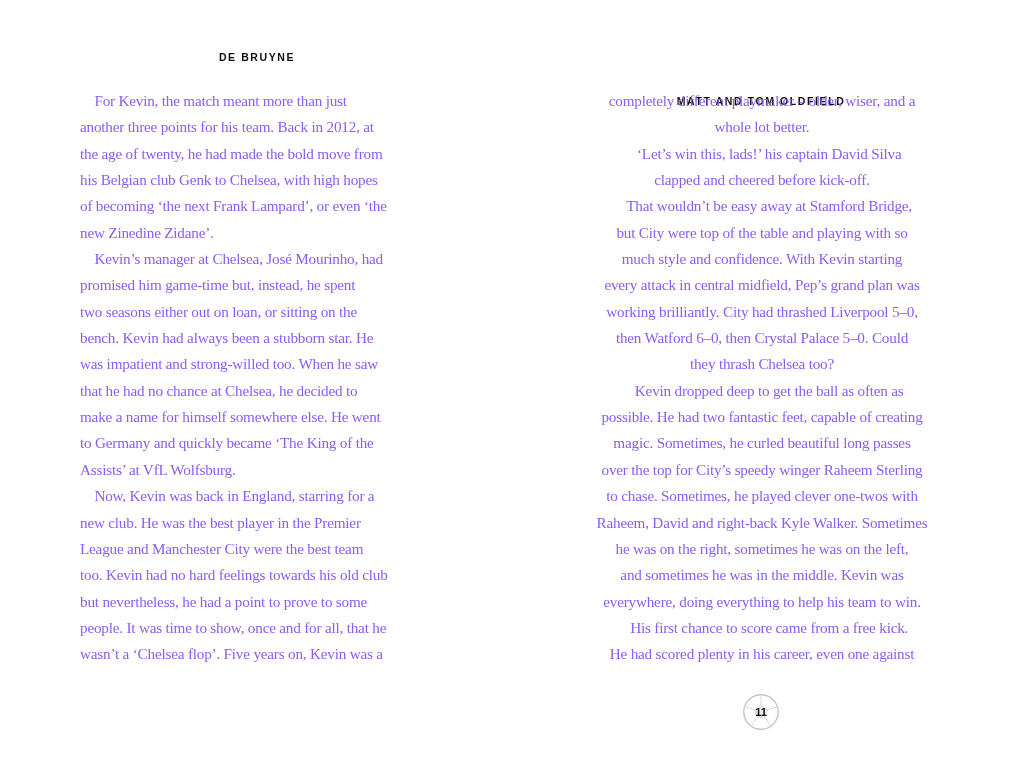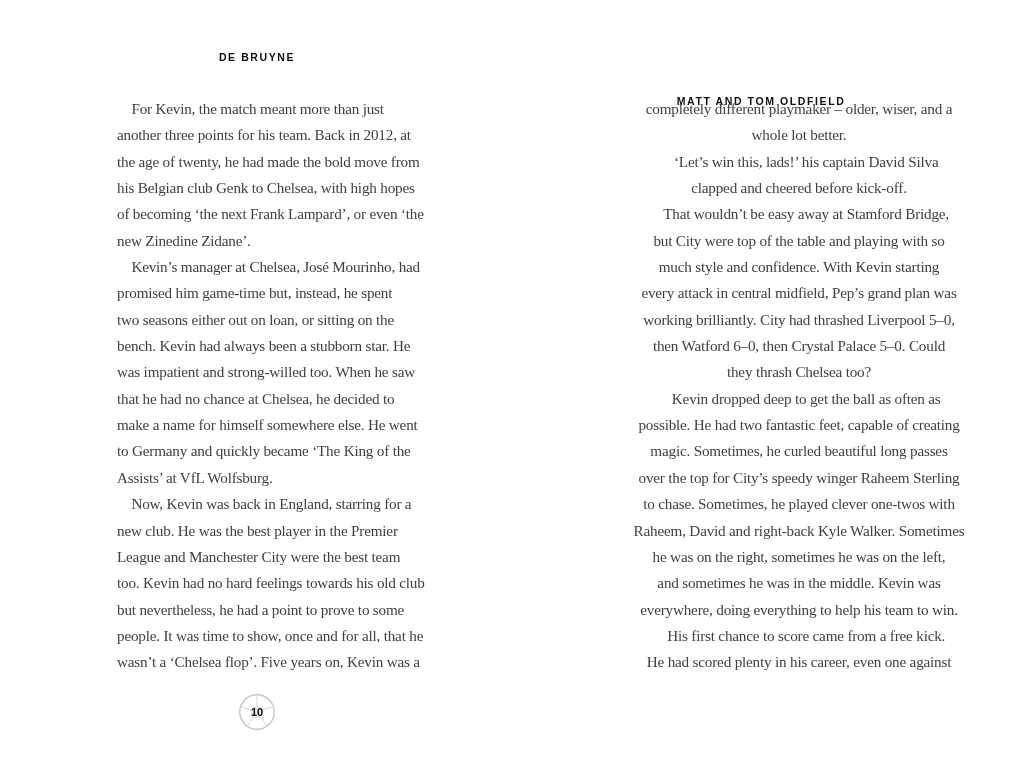--- a/index.html
+++ b/index.html
@@ -37,27 +37,26 @@
     font-size: 10.5px;
     letter-spacing: 1.6px;
     color: #0d0d0d;
     white-space: nowrap;
   }
   .page.left  .running-header { left: 78px;  width: 358px; text-align: center; }
   .page.right .running-header { left: 72px;  width: 358px; margin-top: 44px; }
 
   .text-col {
     position: absolute;
-    top: 96px;
+    top: 88px;
     font-size: 15.2px;
     line-height: 26.35px;
     letter-spacing: -0.2px;
-    color: #404040;
+    color: #8b5cf6;
     white-space: pre;
-    margin-left: 37px;
   }
   .page.left  .text-col { left: 80px; width: 356px; }
   .page.right .text-col { left: 72px; width: 360px; text-align: center; }
 
   .line { height: 26.35px; }
 
   .page-num-wrap {
     position: absolute;
     top: 693px;
     display: flex;
@@ -87,40 +86,40 @@
 </head>
 <body>
 
 <div class="spread">
 
   <section class="page left">
     <div class="running-header">DE BRUYNE</div>
 
     <div class="text-col"><div class="line">    For Kevin, the match meant more than just</div><div class="line">another three points for his team. Back in 2012, at</div><div class="line">the age of twenty, he had made the bold move from</div><div class="line">his Belgian club Genk to Chelsea, with high hopes</div><div class="line">of becoming ‘the next Frank Lampard’, or even ‘the</div><div class="line">new Zinedine Zidane’.</div><div class="line">    Kevin’s manager at Chelsea, José Mourinho, had</div><div class="line">promised him game-time but, instead, he spent</div><div class="line">two seasons either out on loan, or sitting on the</div><div class="line">bench. Kevin had always been a stubborn star. He</div><div class="line">was impatient and strong-willed too. When he saw</div><div class="line">that he had no chance at Chelsea, he decided to</div><div class="line">make a name for himself somewhere else. He went</div><div class="line">to Germany and quickly became ‘The King of the</div><div class="line">Assists’ at VfL Wolfsburg.</div><div class="line">    Now, Kevin was back in England, starring for a</div><div class="line">new club. He was the best player in the Premier</div><div class="line">League and Manchester City were the best team</div><div class="line">too. Kevin had no hard feelings towards his old club</div><div class="line">but nevertheless, he had a point to prove to some</div><div class="line">people. It was time to show, once and for all, that he</div><div class="line">wasn’t a ‘Chelsea flop’. Five years on, Kevin was a</div></div>
 
+  </section>
+
+  <section class="page right">
+    <div class="running-header">MATT AND TOM OLDFIELD</div>
+
+    <div class="text-col"><div class="line">completely different playmaker – older, wiser, and a</div><div class="line">whole lot better.</div><div class="line">    ‘Let’s win this, lads!’ his captain David Silva</div><div class="line">clapped and cheered before kick-off.</div><div class="line">    That wouldn’t be easy away at Stamford Bridge,</div><div class="line">but City were top of the table and playing with so</div><div class="line">much style and confidence. With Kevin starting</div><div class="line">every attack in central midfield, Pep’s grand plan was</div><div class="line">working brilliantly. City had thrashed Liverpool 5–0,</div><div class="line">then Watford 6–0, then Crystal Palace 5–0. Could</div><div class="line">they thrash Chelsea too?</div><div class="line">    Kevin dropped deep to get the ball as often as</div><div class="line">possible. He had two fantastic feet, capable of creating</div><div class="line">magic. Sometimes, he curled beautiful long passes</div><div class="line">over the top for City’s speedy winger Raheem Sterling</div><div class="line">to chase. Sometimes, he played clever one-twos with</div><div class="line">Raheem, David and right-back Kyle Walker. Sometimes</div><div class="line">he was on the right, sometimes he was on the left,</div><div class="line">and sometimes he was in the middle. Kevin was</div><div class="line">everywhere, doing everything to help his team to win.</div><div class="line">    His first chance to score came from a free kick.</div><div class="line">He had scored plenty in his career, even one against</div></div>
+
     <div class="page-num-wrap">
       <div class="ball">
         <span>
           <svg viewBox="0 0 38 38" width="38" height="38" aria-hidden="true">
             <circle cx="19" cy="19" r="17.2" fill="#ffffff" stroke="#c6c6c6" stroke-width="1.4"></circle>
             <polygon points="19,12.5 12.8,17 15.2,24.3 22.8,24.3 25.2,17" fill="#efefef" stroke="#d7d7d7" stroke-width="1"></polygon>
             <g stroke="#d7d7d7" stroke-width="1" fill="none">
               <line x1="19" y1="12.5" x2="19" y2="2.6"></line>
               <line x1="12.8" y1="17" x2="3.4" y2="13.8"></line>
               <line x1="25.2" y1="17" x2="34.6" y2="13.8"></line>
               <line x1="15.2" y1="24.3" x2="9.8" y2="32.6"></line>
               <line x1="22.8" y1="24.3" x2="28.2" y2="32.6"></line>
             </g>
           </svg>
         </span>
-        <span class="num">10</span>
+        <span class="num">11</span>
       </div>
     </div>
-  </section>
-
-  <section class="page right">
-    <div class="running-header">MATT AND TOM OLDFIELD</div>
-
-    <div class="text-col"><div class="line">completely different playmaker – older, wiser, and a</div><div class="line">whole lot better.</div><div class="line">    ‘Let’s win this, lads!’ his captain David Silva</div><div class="line">clapped and cheered before kick-off.</div><div class="line">    That wouldn’t be easy away at Stamford Bridge,</div><div class="line">but City were top of the table and playing with so</div><div class="line">much style and confidence. With Kevin starting</div><div class="line">every attack in central midfield, Pep’s grand plan was</div><div class="line">working brilliantly. City had thrashed Liverpool 5–0,</div><div class="line">then Watford 6–0, then Crystal Palace 5–0. Could</div><div class="line">they thrash Chelsea too?</div><div class="line">    Kevin dropped deep to get the ball as often as</div><div class="line">possible. He had two fantastic feet, capable of creating</div><div class="line">magic. Sometimes, he curled beautiful long passes</div><div class="line">over the top for City’s speedy winger Raheem Sterling</div><div class="line">to chase. Sometimes, he played clever one-twos with</div><div class="line">Raheem, David and right-back Kyle Walker. Sometimes</div><div class="line">he was on the right, sometimes he was on the left,</div><div class="line">and sometimes he was in the middle. Kevin was</div><div class="line">everywhere, doing everything to help his team to win.</div><div class="line">    His first chance to score came from a free kick.</div><div class="line">He had scored plenty in his career, even one against</div></div>
-
   </section>
 
 </div>
 
 </body></html>

